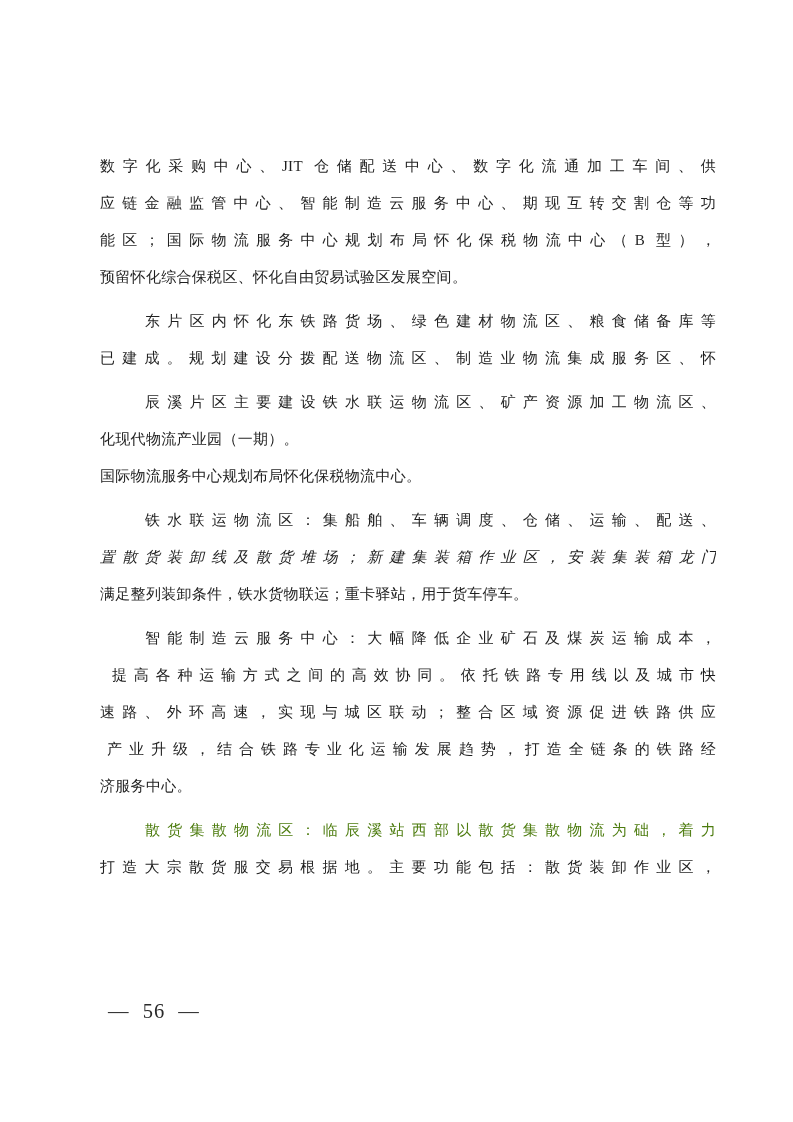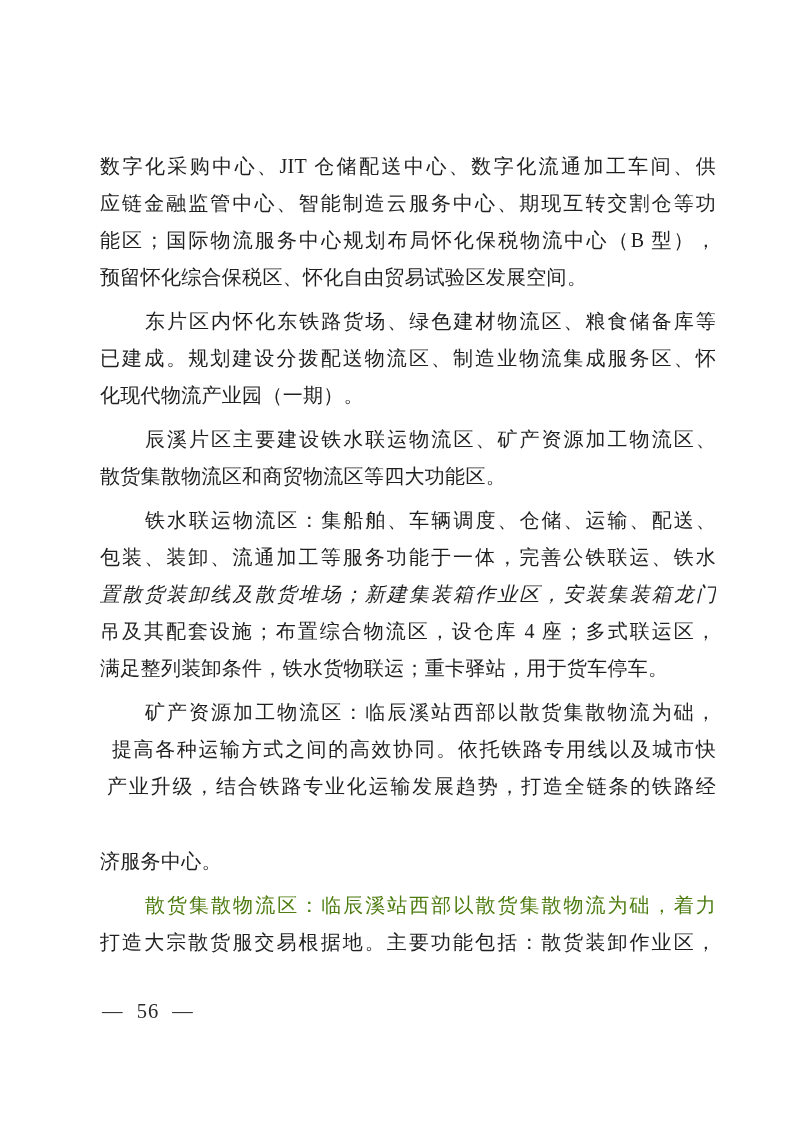--- a/index.html
+++ b/index.html
@@ -15,69 +15,68 @@
     overflow: hidden;
     font-family: "Liberation Serif", "DejaVu Serif", serif;
   }
   .doc-body {
     position: absolute;
     left: 100px;
     top: 148px;
     width: 616px;
   }
   .line {
-    font-size: 20px;
+    font-size: 15px;
     line-height: 37px;
     height: 37px;
     color: #1f1f1f;
     letter-spacing: 0.3px;
     text-align: justify;
     
     text-align-last: justify;
     white-space: normal;
     overflow: hidden;
   }
   .line.last {
     text-align: left;
     text-align-last: left;
   }
   .line.indent {
     text-indent: 45px;
     margin-top: 7px;
   }
   .footer {
     position: absolute;
-    left: 102px;
+    left: 108px;
     top: 1000px;
     font-size: 20.5px;
     color: #2a2a2a;
     word-spacing: 7px;
     letter-spacing: 1px;
   }
 </style>
 </head>
 <body>
 
 <div class="page" style="background: rgb(255, 255, 255);">
   <div class="doc-body">
       <div class="line" style="color: rgb(31, 31, 31);">数字化采购中心、JIT 仓储配送中心、数字化流通加工车间、供</div>
       <div class="line" style="color: rgb(31, 31, 31);">应链金融监管中心、智能制造云服务中心、期现互转交割仓等功</div>
       <div class="line" style="color: rgb(31, 31, 31);">能区；国际物流服务中心规划布局怀化保税物流中心（B 型），</div>
       <div class="line last" style="color: rgb(31, 31, 31);">预留怀化综合保税区、怀化自由贸易试验区发展空间。</div>
       <div class="line indent" style="color: rgb(31, 31, 31);">东片区内怀化东铁路货场、绿色建材物流区、粮食储备库等</div>
       <div class="line" style="color: rgb(31, 31, 31);">已建成。规划建设分拨配送物流区、制造业物流集成服务区、怀</div>
+      <div class="line indent" style="color: rgb(31, 31, 31);">辰溪片区主要建设铁水联运物流区、矿产资源加工物流区、</div>
       <div class="line last" style="color: rgb(31, 31, 31);">化现代物流产业园（一期）。</div>
-      <div class="line indent" style="color: rgb(31, 31, 31);">辰溪片区主要建设铁水联运物流区、矿产资源加工物流区、</div>
-      <div class="line last" style="color: rgb(31, 31, 31);">散货集散物流区和商贸物流区等四大功能区。</div>
+      <div class="line last" style="color: rgb(31, 31, 31);">国际物流服务中心规划布局怀化保税物流中心。</div>
       <div class="line indent" style="color: rgb(31, 31, 31);">铁水联运物流区：集船舶、车辆调度、仓储、运输、配送、</div>
-      <div class="line" style="color: rgb(31, 31, 31);">包装、装卸、流通加工等服务功能于一体，完善公铁联运、铁水</div>
       <div class="line" style="color: rgb(31, 31, 31); font-style: italic;">置散货装卸线及散货堆场；新建集装箱作业区，安装集装箱龙门</div>
-      <div class="line" style="color: rgb(31, 31, 31);">吊及其配套设施；布置综合物流区，设仓库 4 座；多式联运区，</div>
       <div class="line last" style="color: rgb(31, 31, 31);">满足整列装卸条件，铁水货物联运；重卡驿站，用于货车停车。</div>
-      <div class="line indent" style="color: rgb(31, 31, 31);">矿产资源加工物流区：临辰溪站西部以散货集散物流为础，</div>
+      <div class="line indent" style="color: rgb(31, 31, 31);">智能制造云服务中心：大幅降低企业矿石及煤炭运输成本，</div>
       <div class="line" style="color: rgb(31, 31, 31); margin-left: 12px;">提高各种运输方式之间的高效协同。依托铁路专用线以及城市快</div>
+      <div class="line" style="color: rgb(31, 31, 31);">速路、外环高速，实现与城区联动；整合区域资源促进铁路供应</div>
       <div class="line" style="color: rgb(31, 31, 31); margin-left: 7px;">产业升级，结合铁路专业化运输发展趋势，打造全链条的铁路经</div>
-      <div class="line last" style="color: rgb(31, 31, 31); margin-top: 38px;">济服务中心。</div>
+      <div class="line last" style="color: rgb(31, 31, 31);">济服务中心。</div>
       <div class="line indent" style="color: #4d7c0f;">散货集散物流区：临辰溪站西部以散货集散物流为础，着力</div>
       <div class="line" style="color: rgb(31, 31, 31);">打造大宗散货服交易根据地。主要功能包括：散货装卸作业区，</div>
     </div>
   <div class="footer">— 56 —</div>
 </div>
 
 </body></html>

